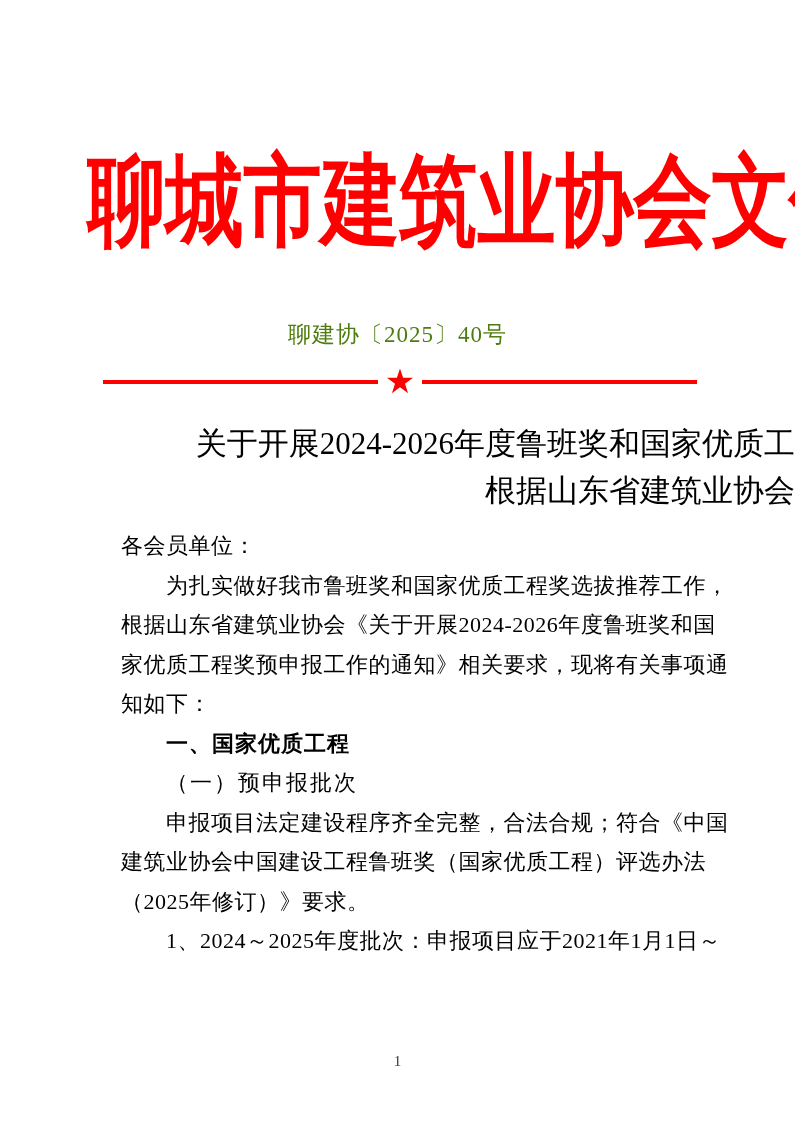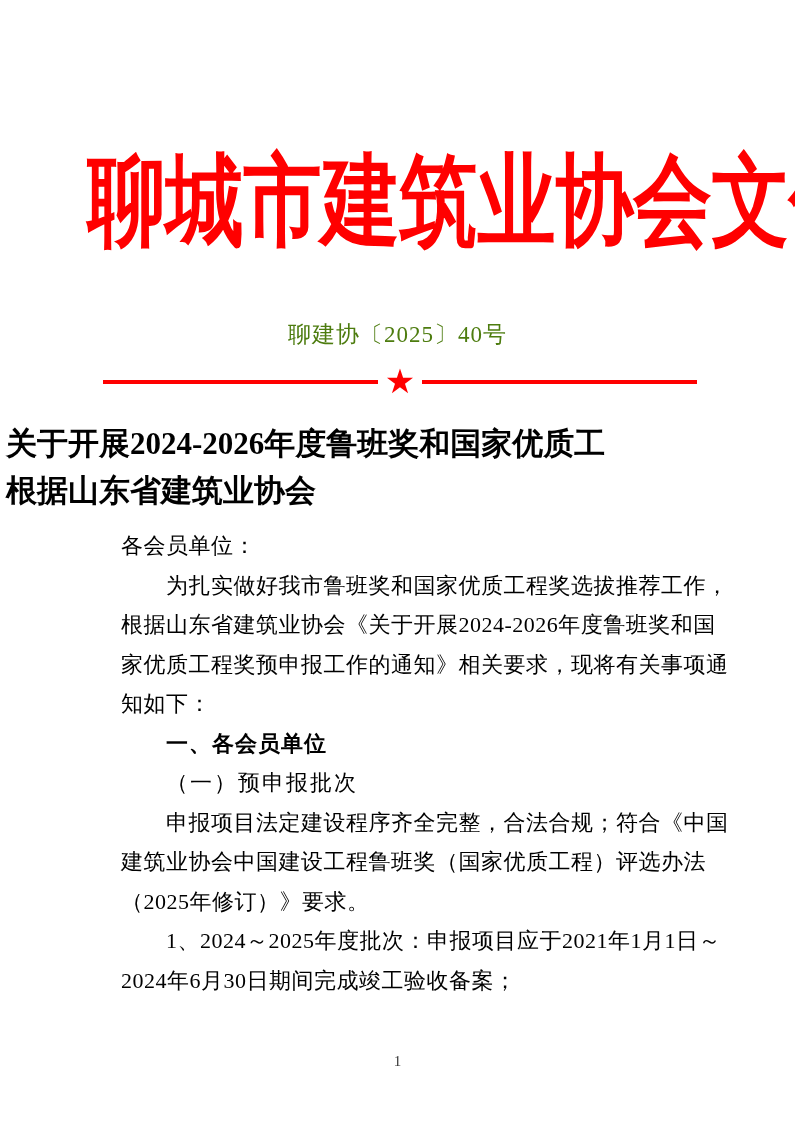--- a/index.html
+++ b/index.html
@@ -46,23 +46,23 @@
     background: var(--accent-red, #ff0000);
   }
   .star {
     color: var(--accent-red, #ff0000);
     font-size: 34px;
     line-height: 32px;
     margin: 0 7px;
   }
   .notice-title {
     position: absolute; top: 420px; left: 0; width: 100%;
-    text-align: left;
+    text-align: right;
     font-family: "Liberation Serif", serif;
-    font-weight: 700;
+    font-weight: 400;
     font-size: 31px;
     line-height: 47px;
     color: #000000;
     padding-left: 6px;
   }
   .body-block {
     position: absolute; top: 526px; left: 121px; width: 588px;
     font-family: "Liberation Serif", serif;
     font-size: 22px;
     color: #000000;
@@ -110,24 +110,23 @@
     <div>关于开展2024-2026年度鲁班奖和国家优质工</div>
     <div>根据山东省建筑业协会</div>
   </div>
 
   <div class="body-block">
     <div class="b-line">各会员单位：</div>
     <div class="b-line indent">为扎实做好我市鲁班奖和国家优质工程奖选拔推荐工作，</div>
     <div class="b-line">根据山东省建筑业协会《关于开展2024-2026年度鲁班奖和国</div>
     <div class="b-line">家优质工程奖预申报工作的通知》相关要求，现将有关事项通</div>
     <div class="b-line">知如下：</div>
-    <div class="b-line indent heading-hei">一、各会员单位</div>
+    <div class="b-line indent heading-hei">一、国家优质工程</div>
     <div class="b-line indent heading-kai">（一）预申报批次</div>
     <div class="b-line indent">申报项目法定建设程序齐全完整，合法合规；符合《中国</div>
     <div class="b-line">建筑业协会中国建设工程鲁班奖（国家优质工程）评选办法</div>
     <div class="b-line">（2025年修订）》要求。</div>
     <div class="b-line indent">1、2024～2025年度批次：申报项目应于2021年1月1日～</div>
-    <div class="b-line">2024年6月30日期间完成竣工验收备案；</div>
   </div>
 
   <div class="page-number">1</div>
 
 </div>
 
 </body></html>

